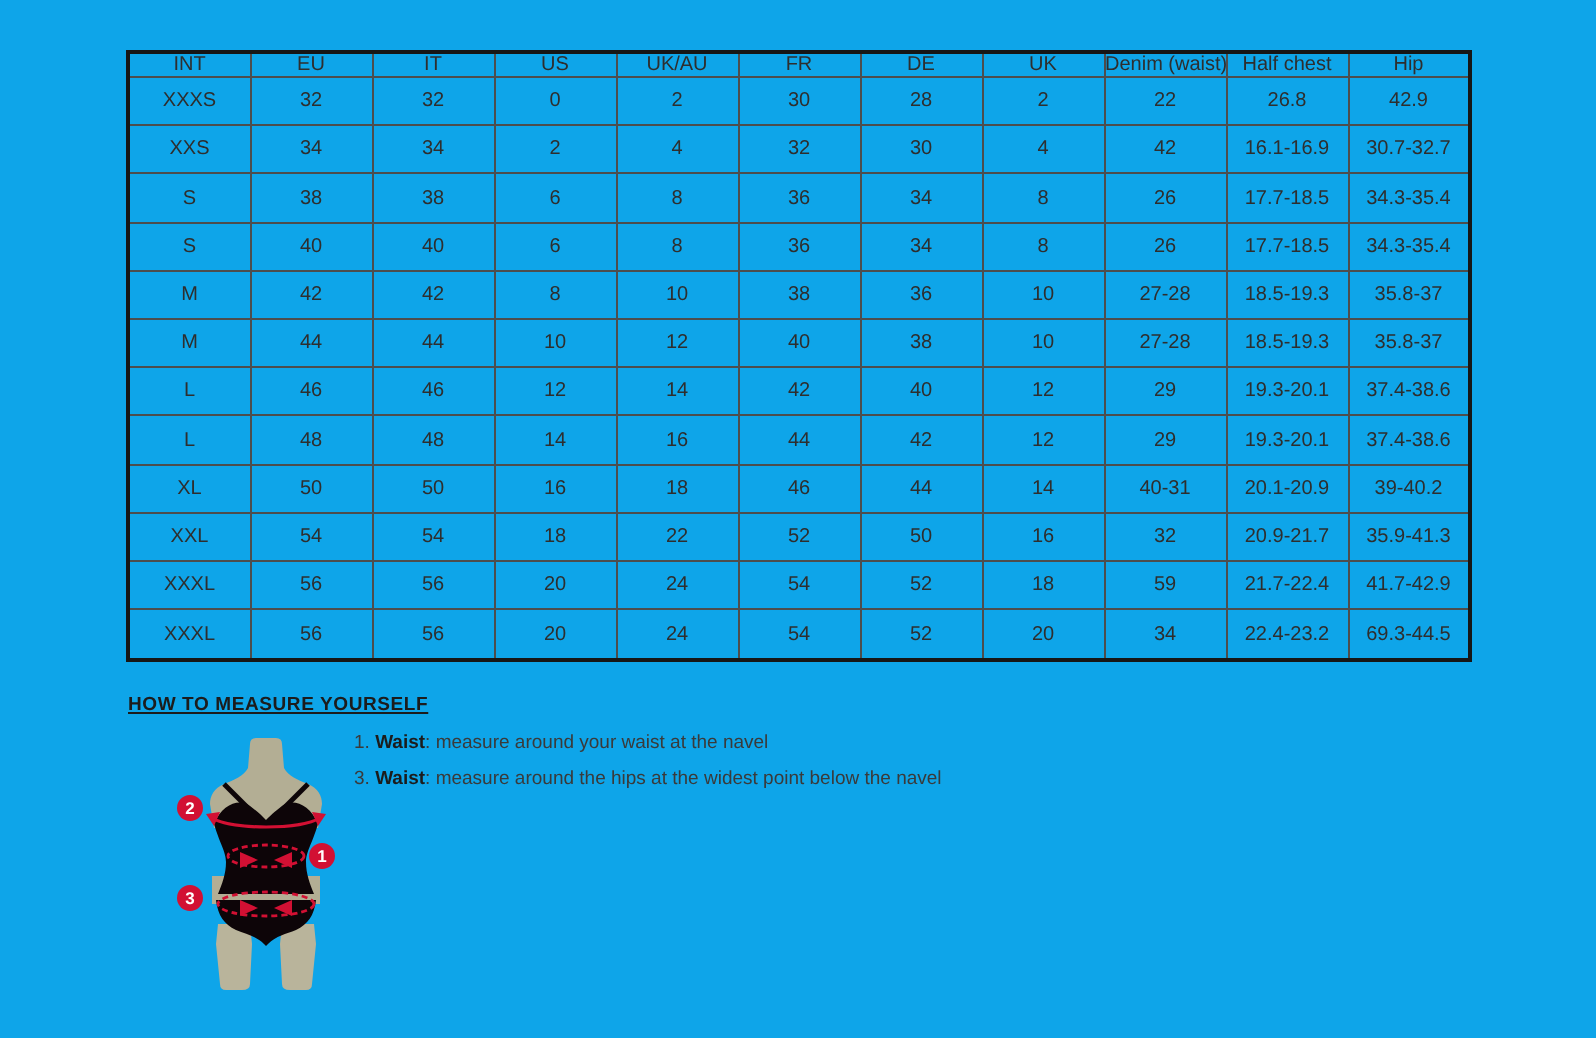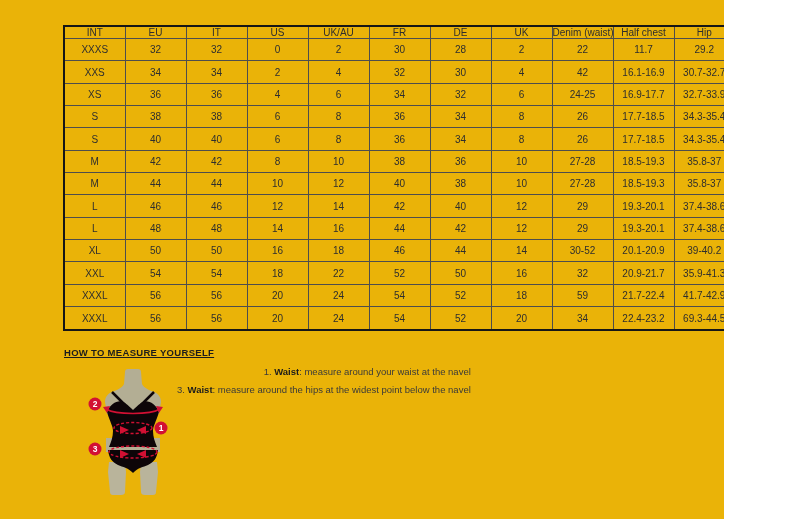--- a/index.html
+++ b/index.html
@@ -1,17 +1,17 @@
 <!DOCTYPE html>
 <html><head>
 <meta charset="utf-8">
 <style>
   html,body { margin:0; padding:0; background:#ffffff; }
   .canvas {
-    position:relative; width:724px; height:519px; background:#eab308;
+    position:relative; width:798px; height:519px; background:#0ea5e9;
     font-family:"Liberation Sans", sans-serif; overflow:hidden;
   }
 
   
   table.size-chart {
     position:absolute; left:63px; top:25px;
     width:673px; height:306px;
     border-collapse:collapse; table-layout:fixed;
     font-size:10px; color:#2e2e2e;
     border:2px solid #161616;
@@ -23,21 +23,21 @@
     white-space:nowrap; overflow:hidden;
   }
 
   
   .measure-title {
     position:absolute; left:64px; top:347px;
     font-size:9.5px; font-weight:bold; color:#1c1c1c; letter-spacing:0.3px;text-decoration:underline;
   }
   .figure-wrap { position:absolute; left:76px; top:368px; width:114px; height:136px; }
   .steps { position:absolute; left:177px; top:366px; font-size:9.5px; color:#3a3a3a; }
-  .step { margin:0 0 6.5px 0; line-height:11px;text-align:right; }
+  .step { margin:0 0 6.5px 0; line-height:11px; }
   .step b { color:#1c1c1c; }
 </style>
 </head>
 <body>
 
 <div class="canvas">
 
   <table class="size-chart">
     <thead>
       <tr id="thead-row">
@@ -58,48 +58,35 @@
         <tr>
           <td>XXXS</td>
           <td>32</td>
           <td>32</td>
           <td>0</td>
           <td>2</td>
           <td>30</td>
           <td>28</td>
           <td>2</td>
           <td>22</td>
-          <td>11.7</td>
-          <td>29.2</td>
+          <td>26.8</td>
+          <td>42.9</td>
         </tr>
         <tr>
           <td>XXS</td>
           <td>34</td>
           <td>34</td>
           <td>2</td>
           <td>4</td>
           <td>32</td>
           <td>30</td>
           <td>4</td>
           <td>42</td>
           <td>16.1-16.9</td>
           <td>30.7-32.7</td>
-        </tr>
-        <tr>
-          <td>XS</td>
-          <td>36</td>
-          <td>36</td>
-          <td>4</td>
-          <td>6</td>
-          <td>34</td>
-          <td>32</td>
-          <td>6</td>
-          <td>24-25</td>
-          <td>16.9-17.7</td>
-          <td>32.7-33.9</td>
         </tr>
         <tr>
           <td>S</td>
           <td>38</td>
           <td>38</td>
           <td>6</td>
           <td>8</td>
           <td>36</td>
           <td>34</td>
           <td>8</td>
@@ -174,21 +161,21 @@
         </tr>
         <tr>
           <td>XL</td>
           <td>50</td>
           <td>50</td>
           <td>16</td>
           <td>18</td>
           <td>46</td>
           <td>44</td>
           <td>14</td>
-          <td>30-52</td>
+          <td>40-31</td>
           <td>20.1-20.9</td>
           <td>39-40.2</td>
         </tr>
         <tr>
           <td>XXL</td>
           <td>54</td>
           <td>54</td>
           <td>18</td>
           <td>22</td>
           <td>52</td>

